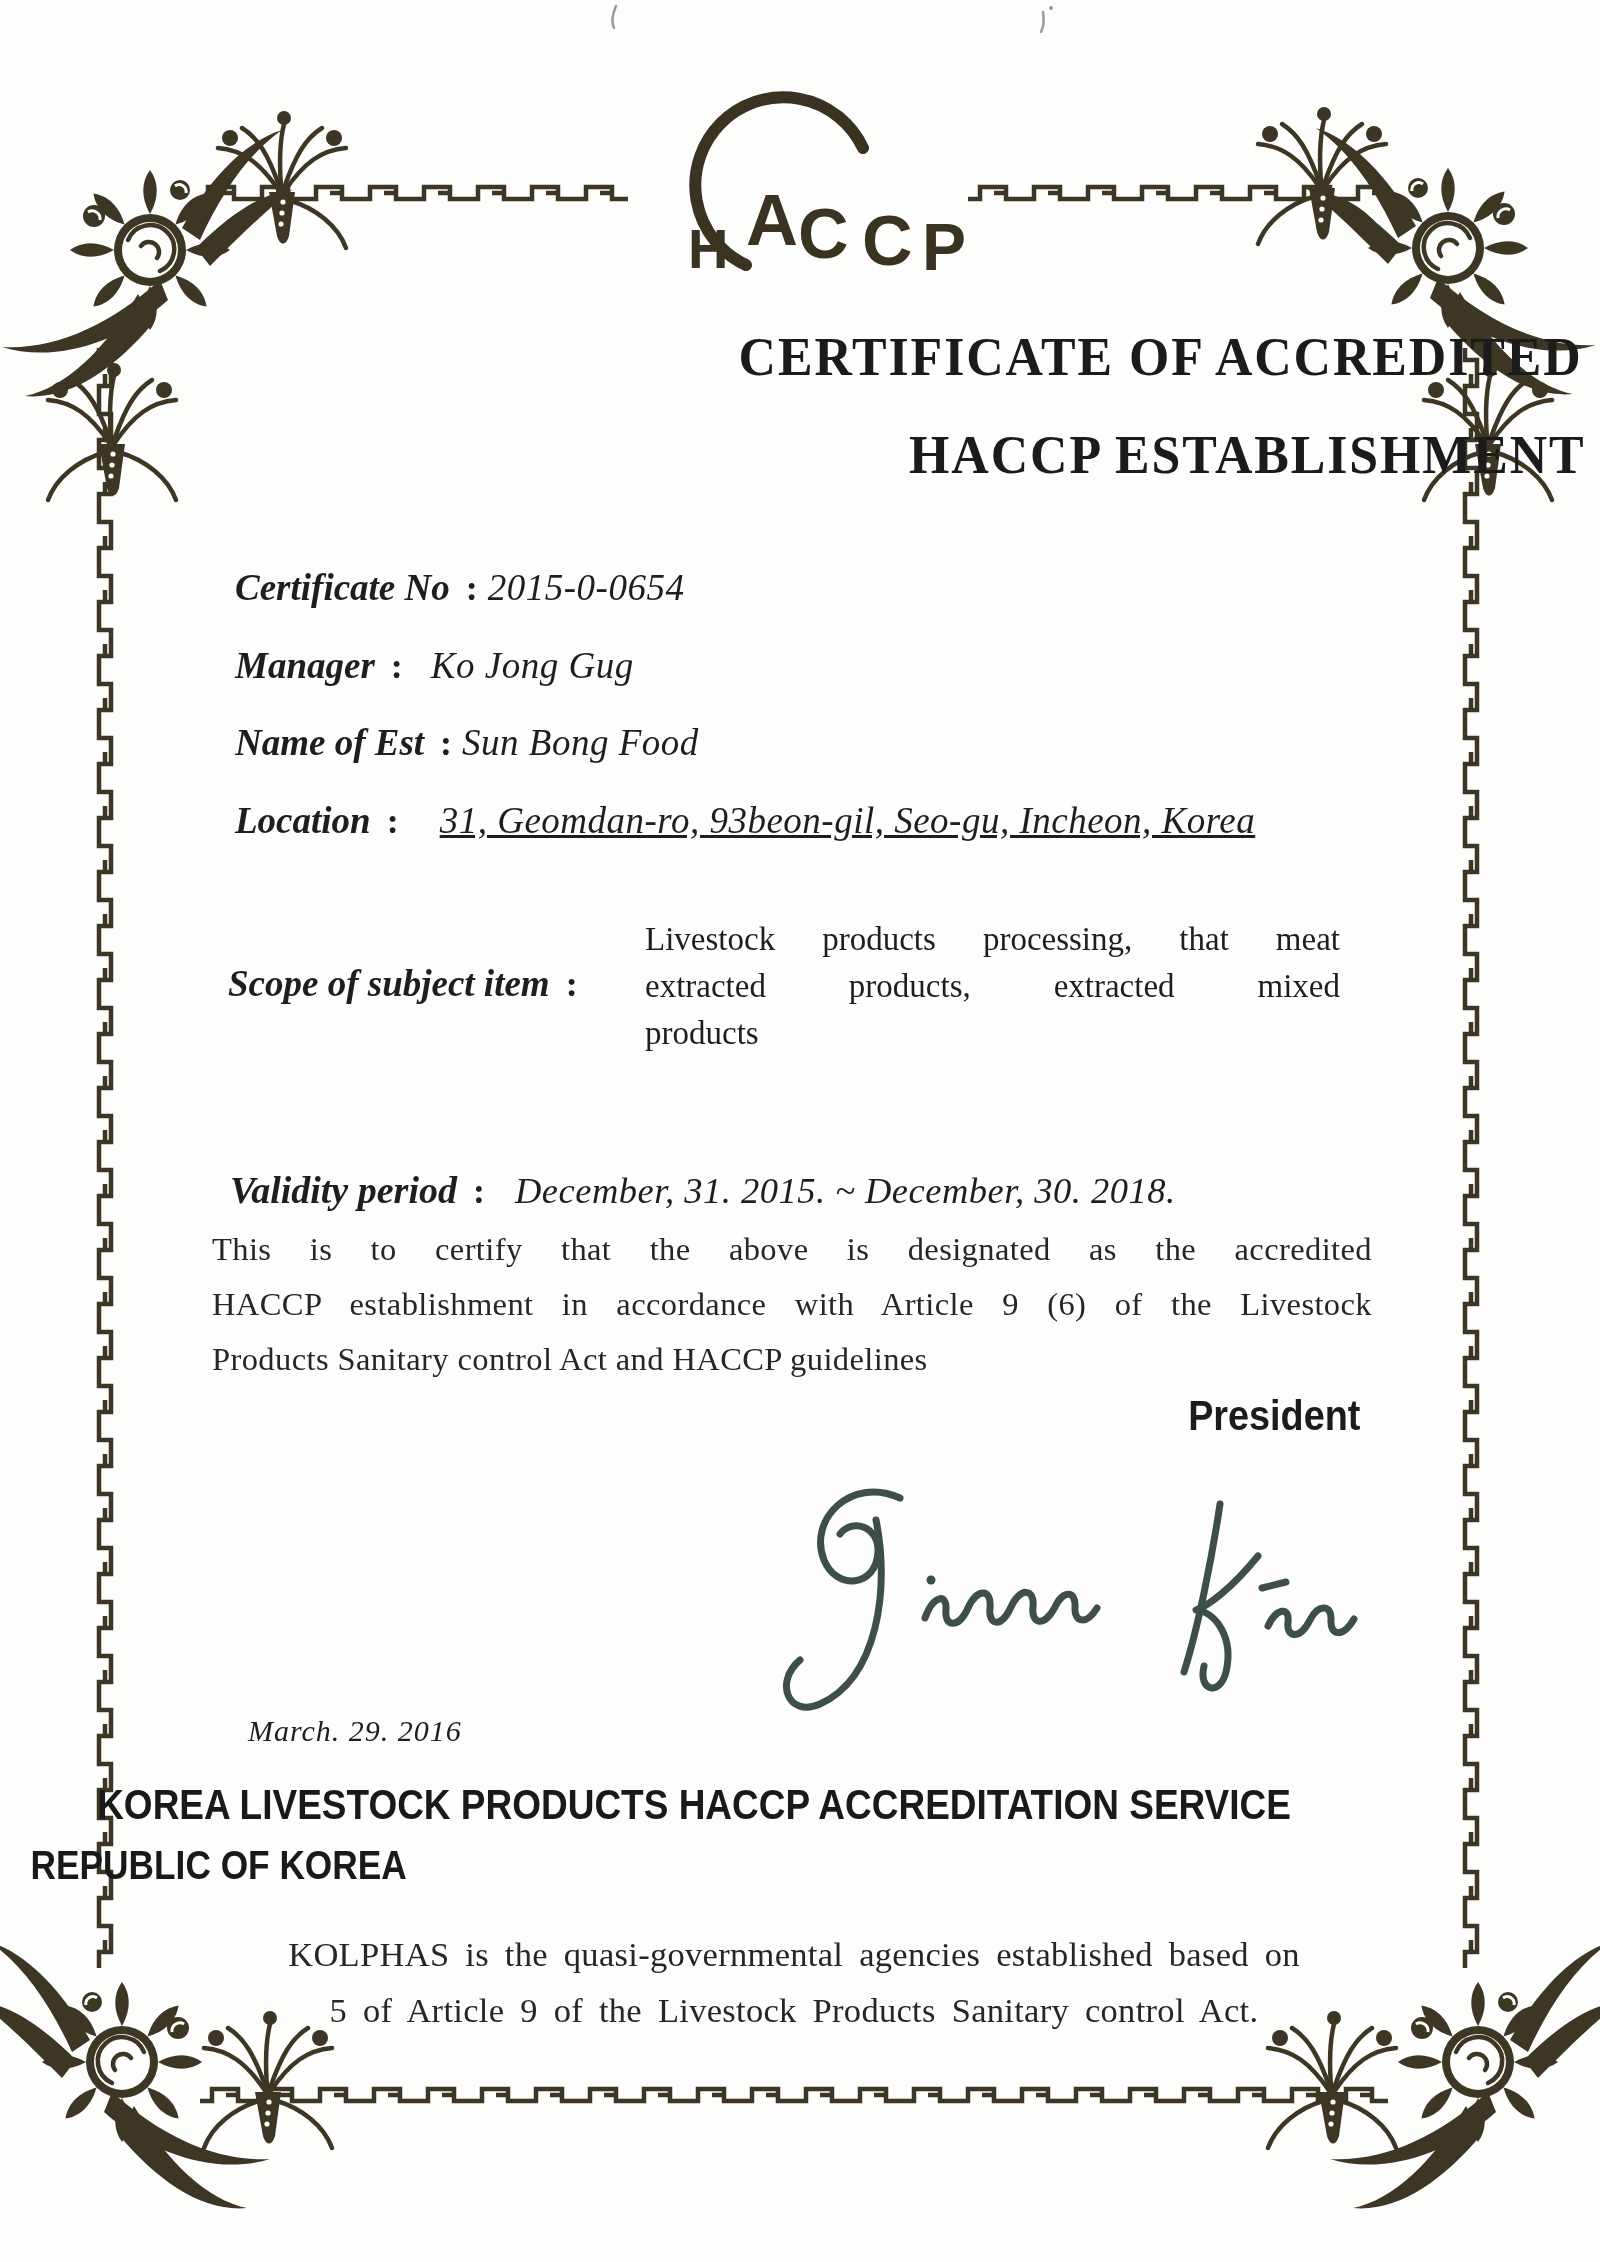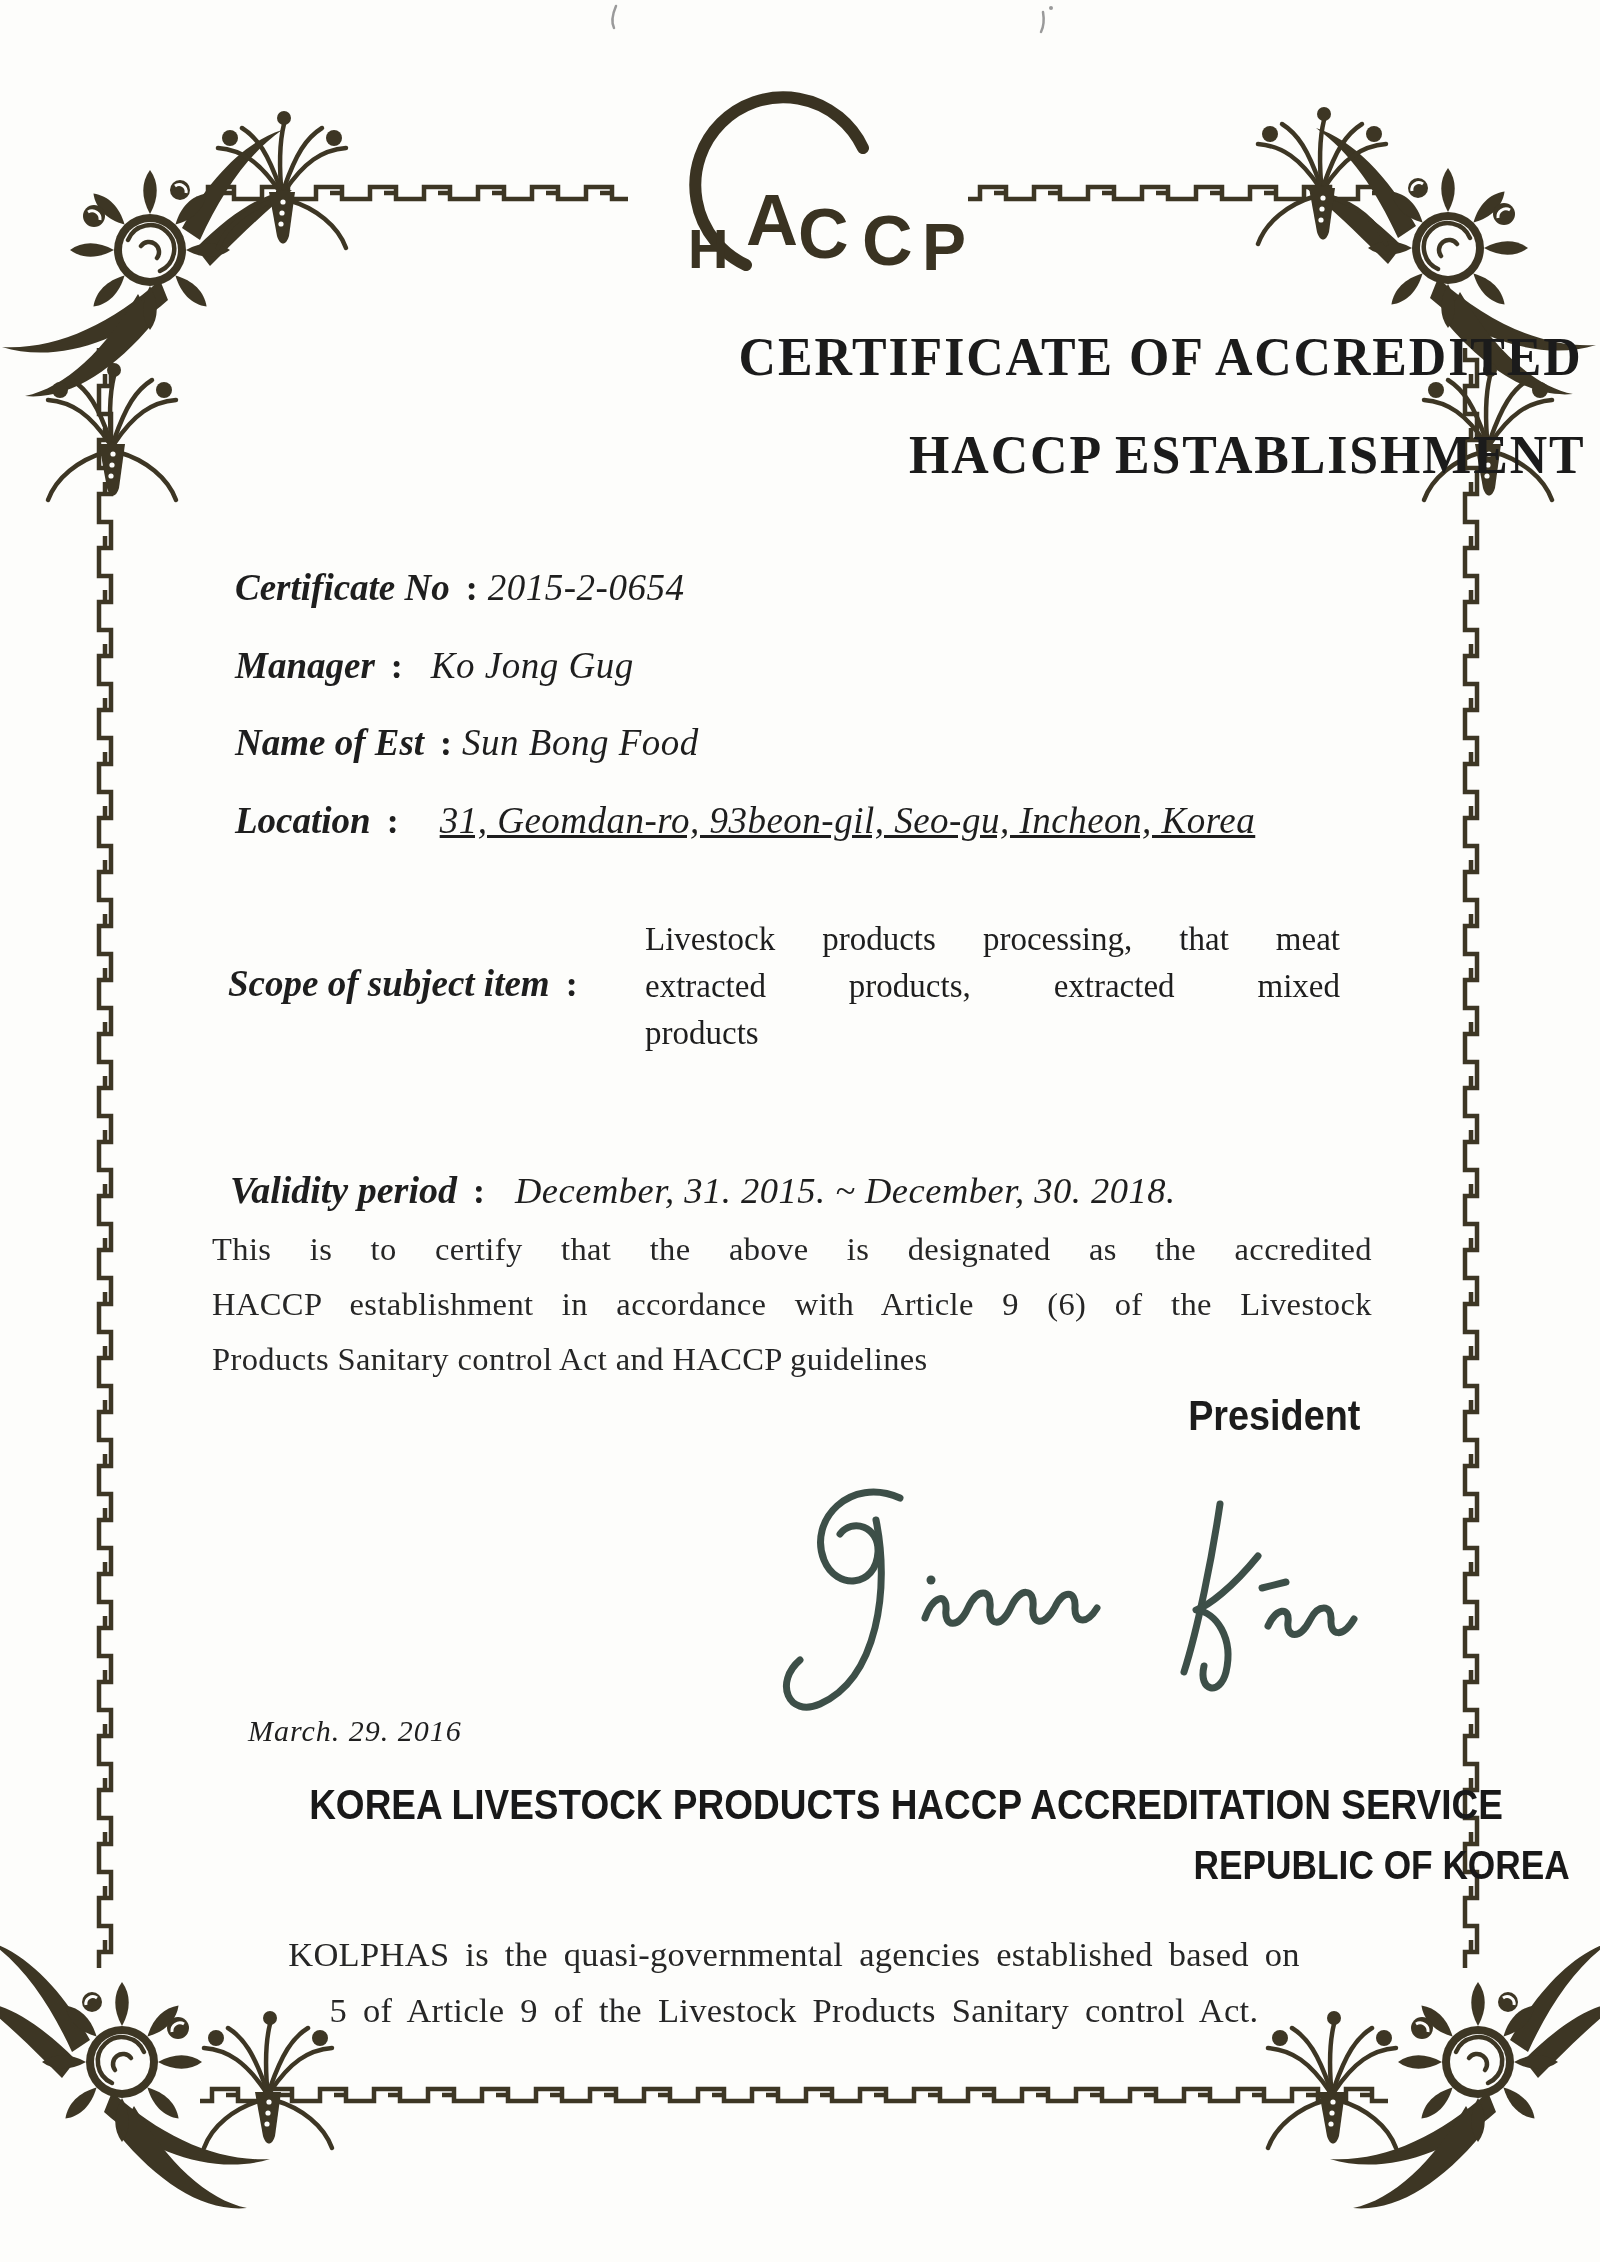--- a/index.html
+++ b/index.html
@@ -24,21 +24,21 @@
   .flabel{font-style:italic;font-weight:700;font-size:37px;}
   .colon{font-size:36px;font-weight:700;margin:0 10px 0 16px;}
   .fvalue{font-style:italic;font-size:37px;letter-spacing:0.5px;}
   
   .scopeval{font-size:33px;line-height:47px;width:695px;}
   .jl{text-align:justify;text-align-last:justify;}
   
   .para{font-size:32.5px;line-height:55px;width:1160px;letter-spacing:0.4px;color:#262626;}
   .para .jl{word-spacing:6px;}
   
-  .centerline{left:0;right:0;text-align:right;white-space:nowrap;}
+  .centerline{left:0;right:0;text-align:left;white-space:nowrap;}
   .cond{font-family:"Liberation Sans",sans-serif;font-weight:700;display:inline-block;
         transform:scaleX(0.86);transform-origin:center;color:#191919;}
   .president{font-family:"Liberation Sans",sans-serif;font-size:42px;font-weight:600;
              transform:scaleX(0.9);transform-origin:100% 50%;color:#1c1c1c;}
   .date{font-style:italic;font-size:30px;letter-spacing:1px;}
   .footnote{left:0;right:12px;text-align:center;font-size:34.5px;line-height:56px;
             letter-spacing:0.3px;word-spacing:7px;color:#262626;}
   .sig{stroke:#3d4f48;fill:none;stroke-width:7;stroke-linecap:round;stroke-linejoin:round;}
   .sigdot{fill:#3d4f48;stroke:none;}
 </style>
@@ -126,21 +126,21 @@
   </svg>
 
   <div class="abs title" style="top:326px;">
     <span class="tspan">CERTIFICATE OF ACCREDITED</span>
   </div>
   <div class="abs title" style="top:424px;">
     <span class="tspan">HACCP ESTABLISHMENT</span>
   </div>
 
   <div class="abs row" style="top:566px;">
-    <span class="flabel">Certificate No</span><span class="colon">:</span><span class="fvalue">2015-2-0654</span>
+    <span class="flabel">Certificate No</span><span class="colon">:</span><span class="fvalue">2015-0-0654</span>
   </div>
   <div class="abs row" style="top:644px;">
     <span class="flabel">Manager</span><span class="colon">:</span><span class="fvalue" style="margin-left:18px;text-align:center;">Ko Jong Gug</span>
   </div>
   <div class="abs row" style="top:721px;">
     <span class="flabel">Name of Est</span><span class="colon">:</span><span class="fvalue">Sun Bong Food</span>
   </div>
   <div class="abs row" style="top:799px;">
     <span class="flabel">Location</span><span class="colon">:</span><span class="fvalue" style="margin-left:31px;text-decoration:underline;">31, Geomdan-ro, 93beon-gil, Seo-gu, Incheon, Korea</span>
   </div>

